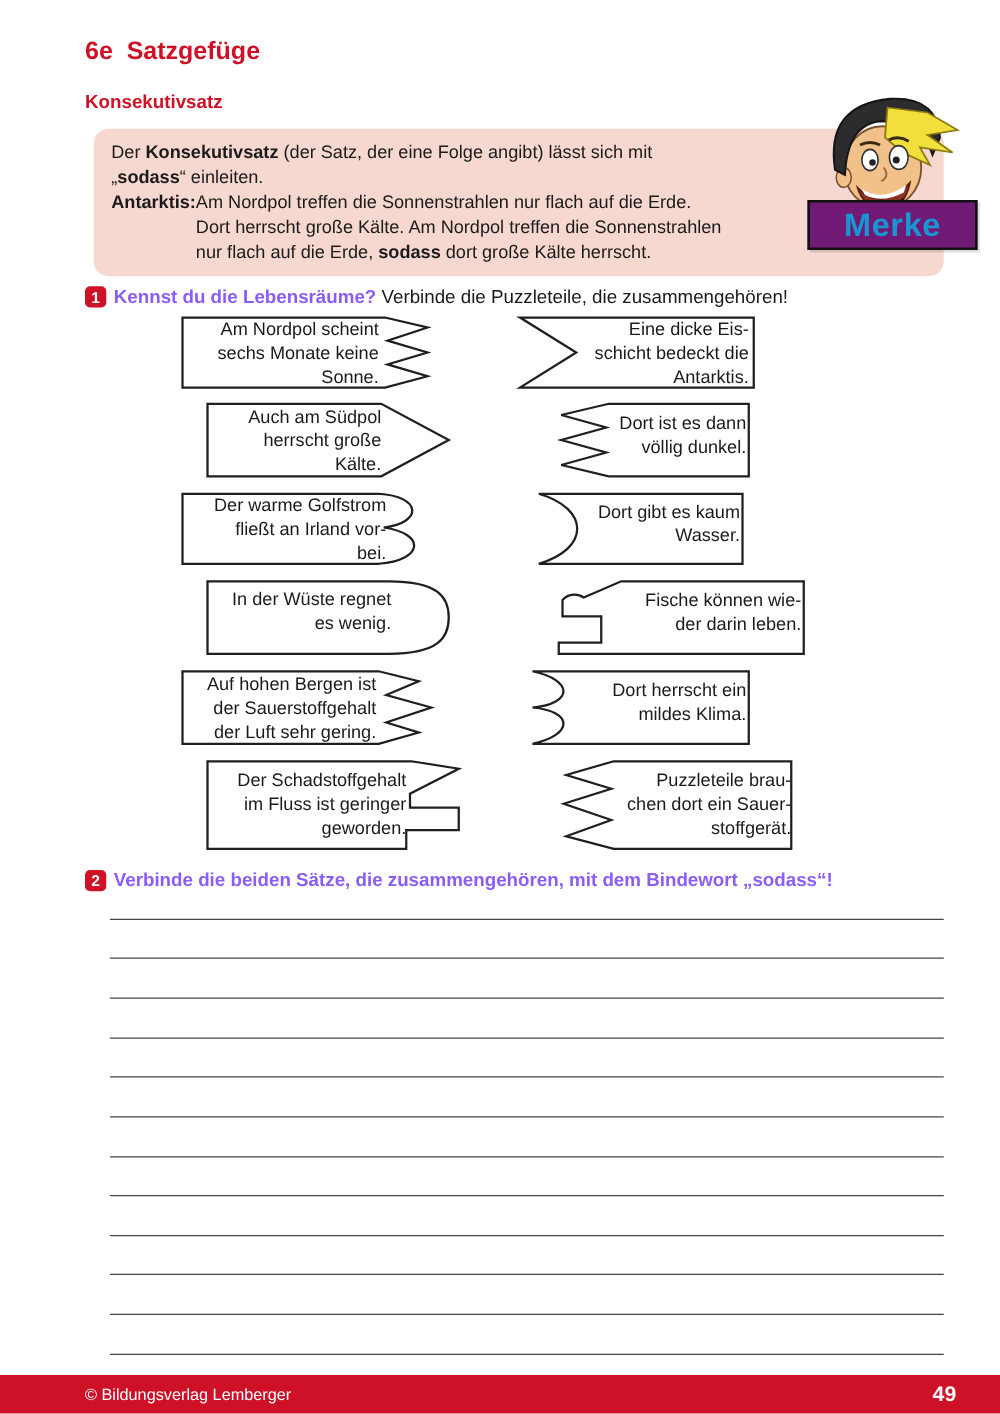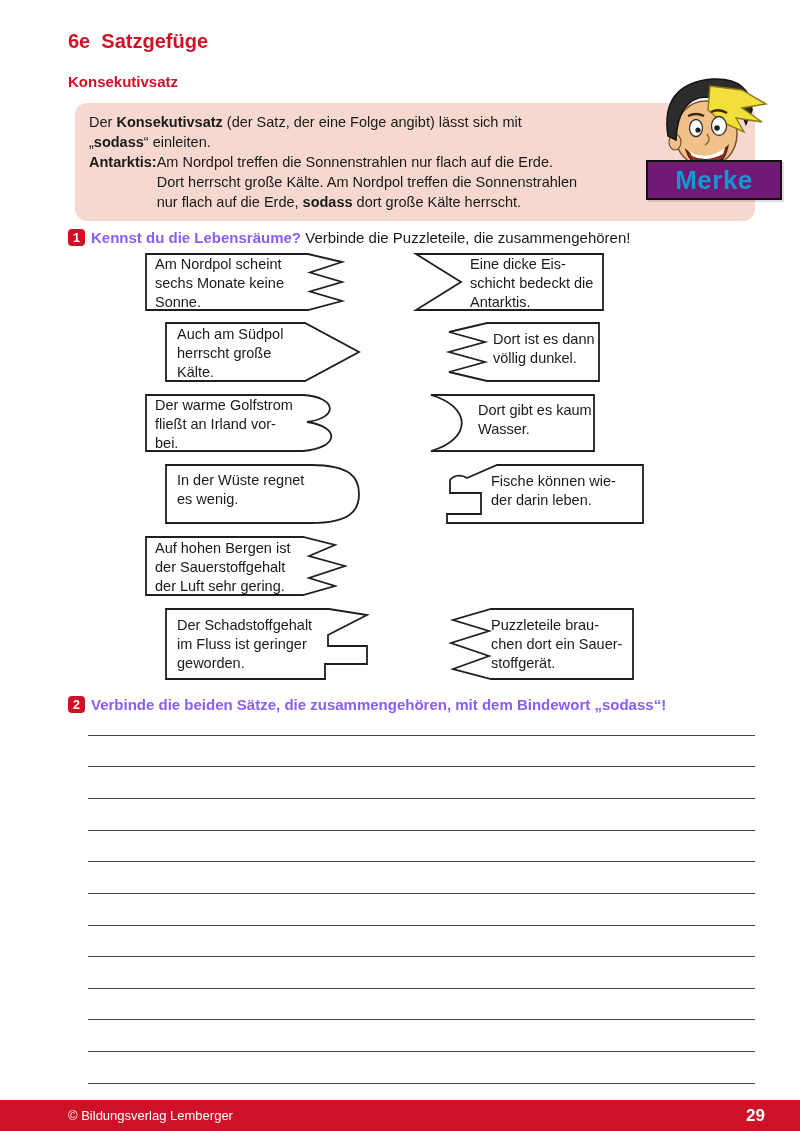--- a/index.html
+++ b/index.html
@@ -35,21 +35,21 @@
   .exhead{display:flex;align-items:flex-start;gap:6px;font-size:15px;line-height:18px;}
   .badge{
     flex:0 0 auto;width:17px;height:17px;border-radius:4px;background:#ce1126;
     color:#fff;font-size:12.5px;font-weight:700;display:flex;align-items:center;justify-content:center;
   }
   .extitle{font-weight:700;color:#8b5cf6;}
   .exinstr{color:#1a1a1a;}
   .exhead1{left:68px;top:229px;width:700px;}
   .exhead2{left:68px;top:696px;width:710px;}
   
-  .piece{position:absolute;}
+  .piece{position:absolute;text-align:right;}
   .piece svg{position:absolute;left:0;top:0;width:100%;height:100%;overflow:visible;}
   .piece svg path{fill:#ffffff;stroke:#1f1f1f;stroke-width:1.8;stroke-linejoin:miter;}
   .ptext{
     position:absolute;inset:0;font-size:14.5px;line-height:19px;
     white-space:pre-line;box-sizing:border-box;
   }
   
   .rule{position:absolute;left:88px;width:667px;border-top:1.6px solid #454545;}
   
   .footer{
@@ -180,20 +180,27 @@
 der darin leben.</div>
   </div>
 
   <div class="piece" style="left:145px;top:536px;width:204px;height:60px">
     <svg viewBox="0 0 204 60" preserveAspectRatio="none">
         <path d="M1,1 H158 L190,9 L164,20 L200,30 L164,42 L190,50 L158,59 H1 Z"></path>
       </svg>
     <div class="ptext" style="padding:3px 48px 0 10px">Auf hohen Bergen ist
 der Sauerstoffgehalt
 der Luft sehr gering.</div>
+  </div>
+  <div class="piece" style="left:425px;top:536px;width:176px;height:60px">
+    <svg viewBox="0 0 176 60" preserveAspectRatio="none">
+        <path d="M1,1 H174 V59 H1 C34,52 34,33 1,30 C34,27 34,8 1,1 Z"></path>
+      </svg>
+    <div class="ptext" style="padding:8px 4px 0 46px">Dort herrscht ein
+mildes Klima.</div>
   </div>
 
   <div class="piece" style="left:165px;top:608px;width:206px;height:72px">
     <svg viewBox="0 0 206 72" preserveAspectRatio="none">
         <path d="M1,1 H164 L202,7 L163,27 V38 H202 V56 H160 V71 H1 Z"></path>
       </svg>
     <div class="ptext" style="padding:8px 46px 0 12px">Der Schadstoffgehalt
 im Fluss ist geringer
 geworden.</div>
   </div>
@@ -219,16 +226,16 @@
   <div class="rule" style="top:893px"></div>
   <div class="rule" style="top:925px"></div>
   <div class="rule" style="top:956px"></div>
   <div class="rule" style="top:988px"></div>
   <div class="rule" style="top:1019px"></div>
   <div class="rule" style="top:1051px"></div>
   <div class="rule" style="top:1083px"></div>
 
   <div class="abs footer">
     <span class="copy">©  Bildungsverlag Lemberger</span>
-    <span class="pageno">29</span>
+    <span class="pageno">49</span>
   </div>
 
 </div>
 
 </body></html>

